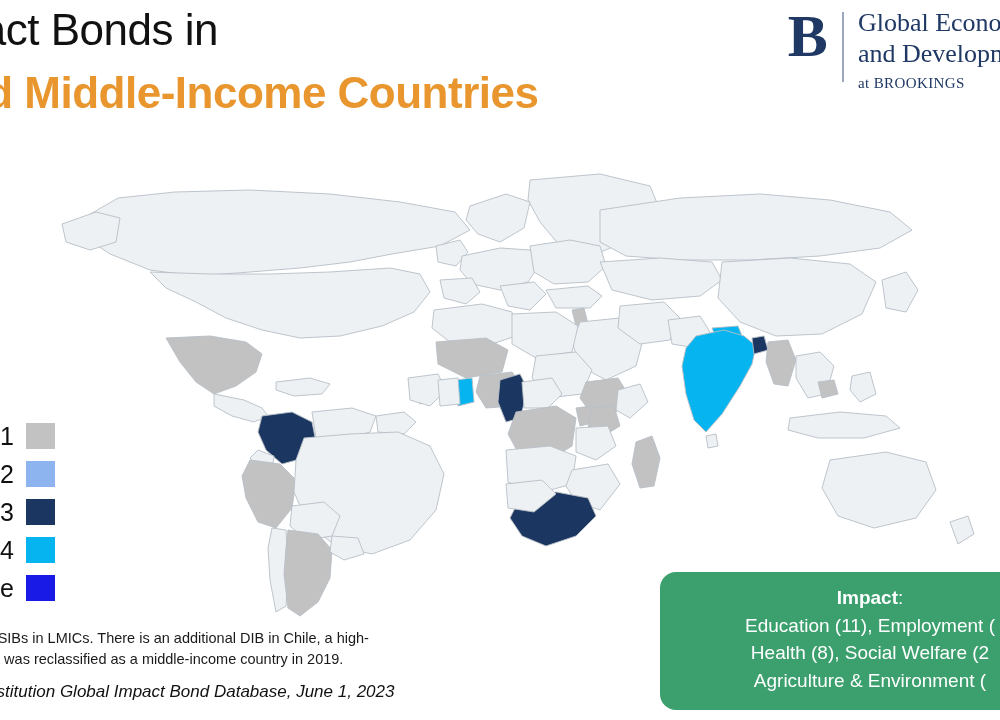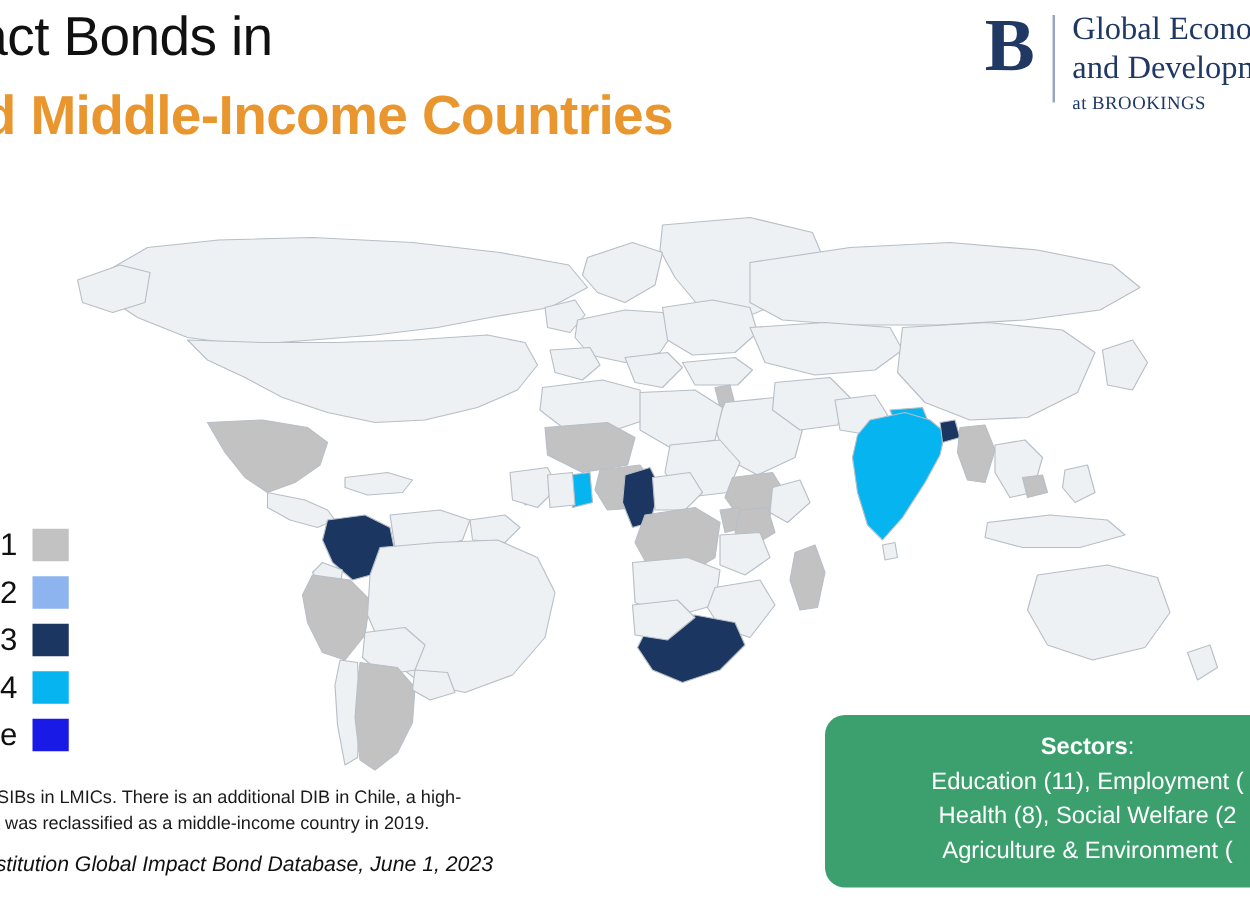--- a/index.html
+++ b/index.html
@@ -188,19 +188,19 @@
     </div>
   </div>
 
   <div class="footnote">
     <div class="footnote-line">s and 15 SIBs in LMICs. There is an additional DIB in Chile, a high-</div>
     <div class="footnote-line">Argentina was reclassified as a middle-income country in 2019.</div>
   </div>
   <div class="source">kings Institution Global Impact Bond Database, June 1, 2023</div>
 
   <div class="sectors">
-    <div class="sectors-head"><b>Sectors</b><span>:</span></div>
+    <div class="sectors-head"><b>Impact</b><span>:</span></div>
     <div class="sectors-line">Education (11), Employment (</div>
     <div class="sectors-line">Health (8), Social Welfare (2</div>
     <div class="sectors-line">Agriculture &amp; Environment (</div>
   </div>
 
 </div>
 
 </body></html>

